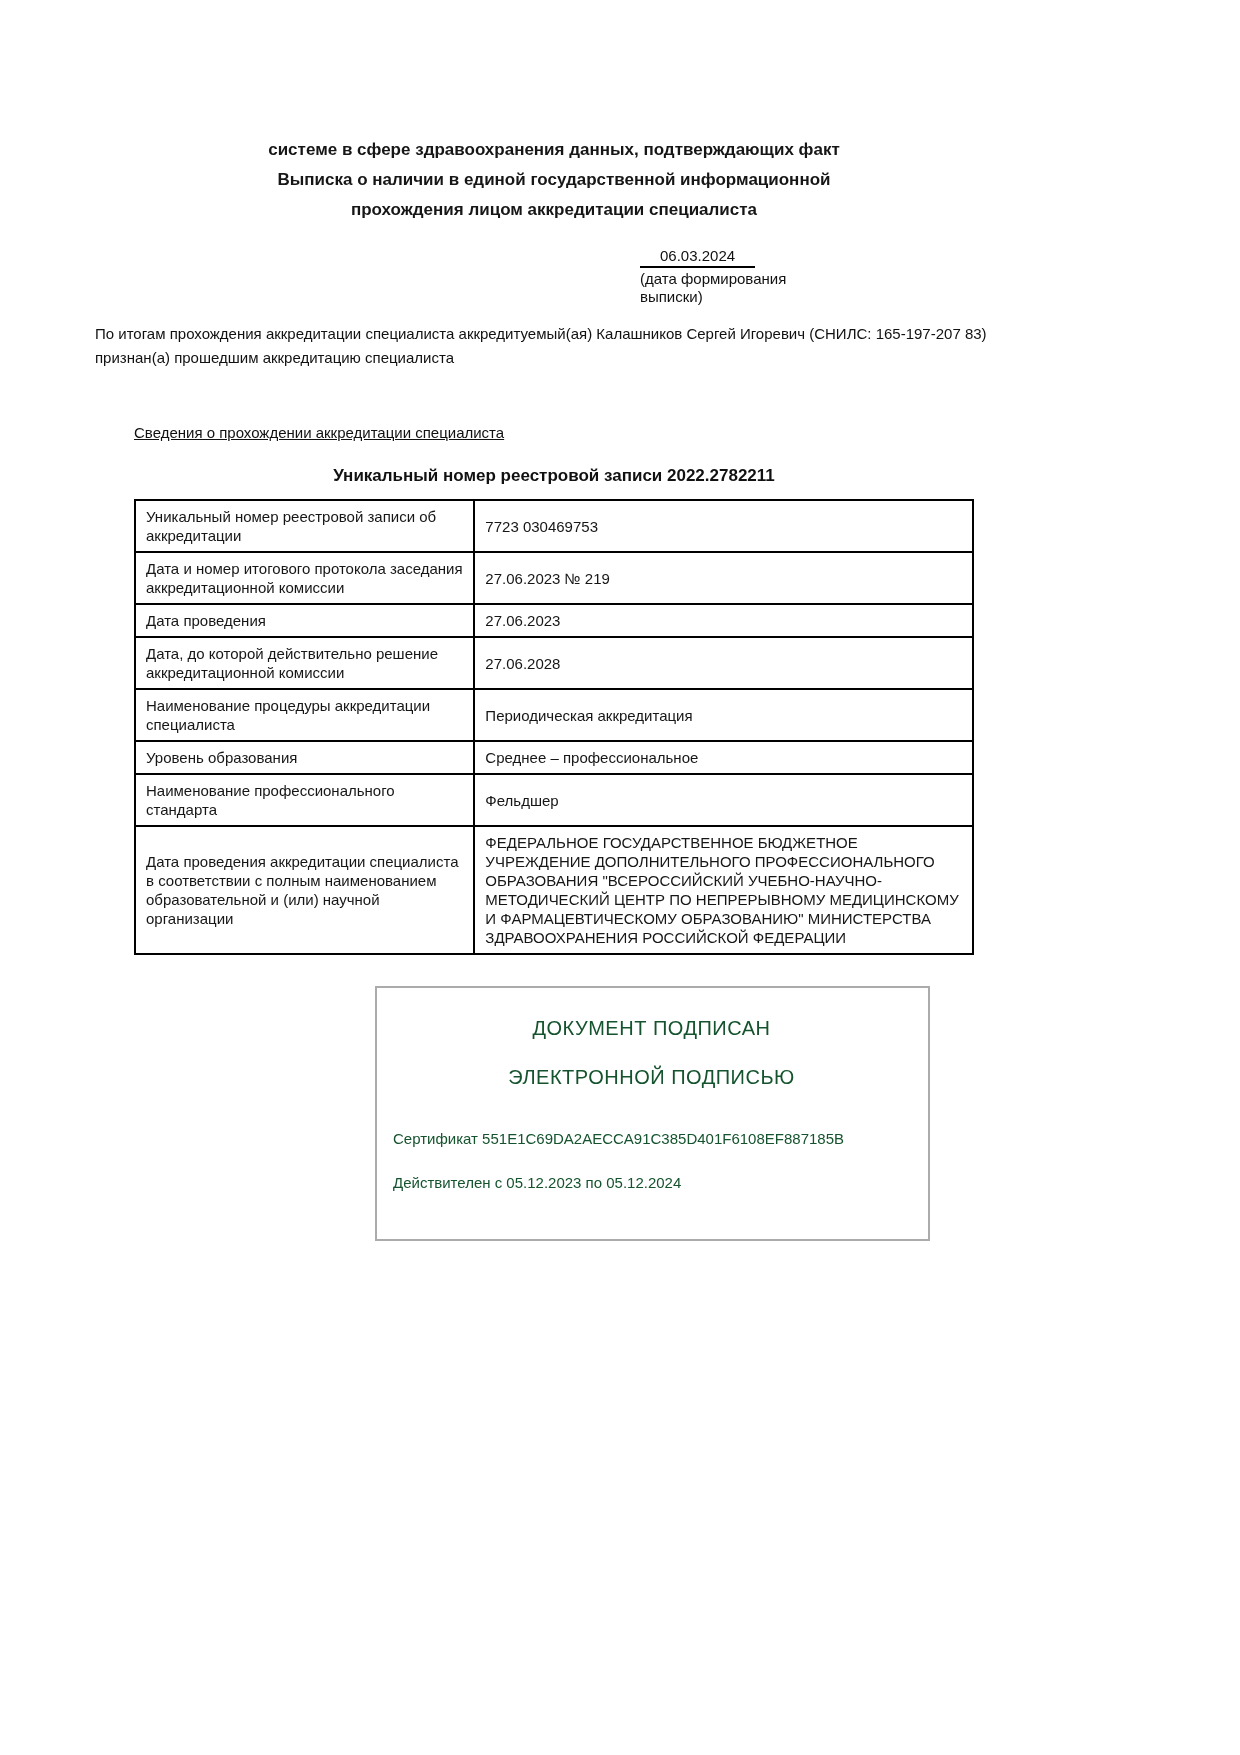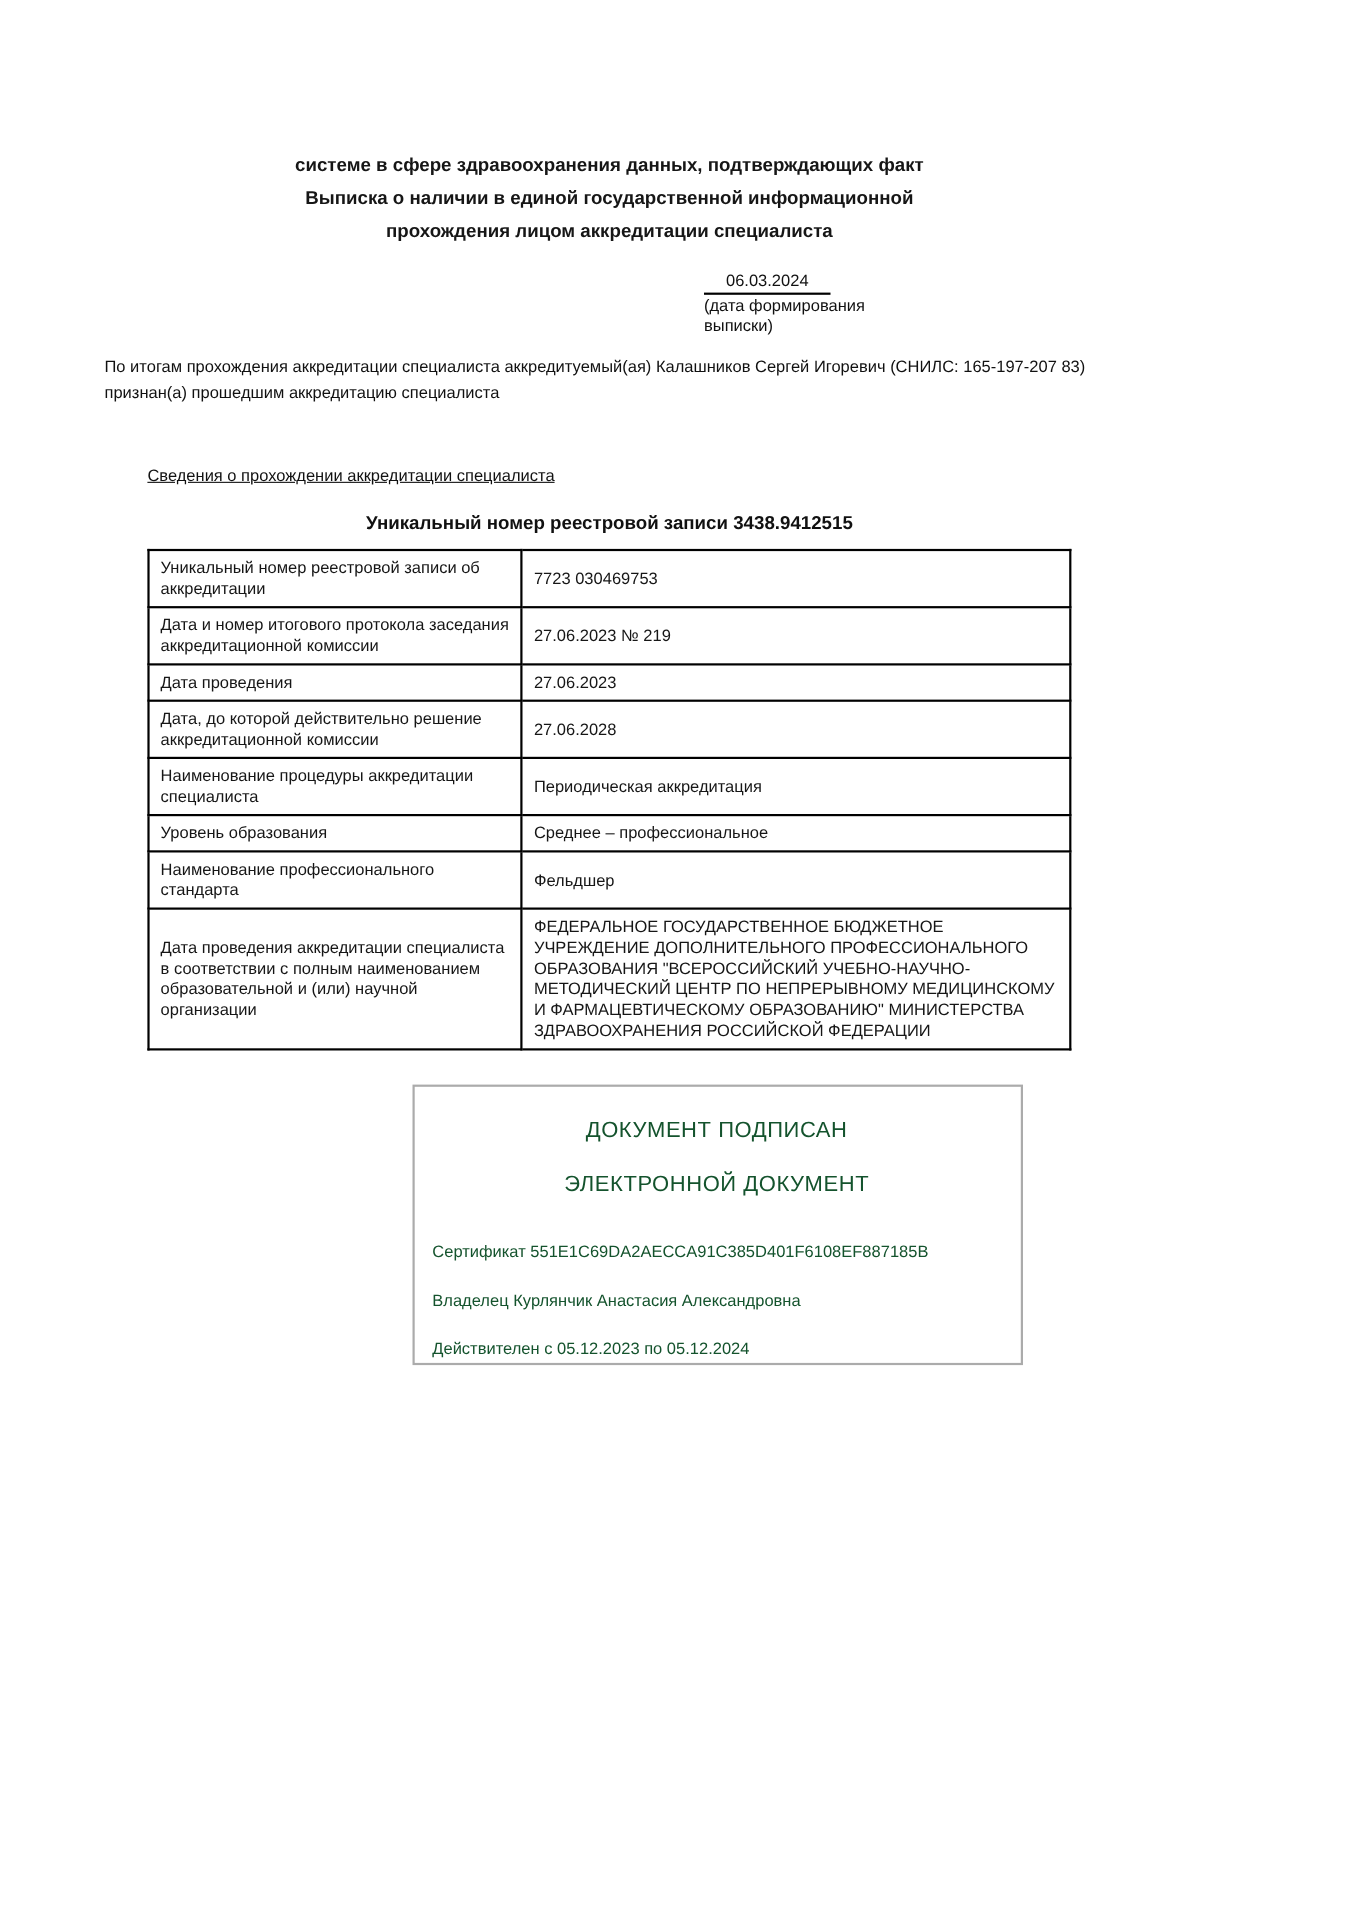--- a/index.html
+++ b/index.html
@@ -112,21 +112,21 @@
     <div class="date-caption">(дата формирования выписки)</div>
   </div>
 
   <p class="intro">
     <span>По итогам прохождения аккредитации специалиста аккредитуемый(ая) Калашников Сергей Игоревич (СНИЛС: 165-197-207 83)</span><br>
     <span>признан(а) прошедшим аккредитацию специалиста</span>
   </p>
 
   <div class="section-heading">Сведения о прохождении аккредитации специалиста</div>
 
-  <div class="registry-heading">Уникальный номер реестровой записи 3438.9412515</div>
+  <div class="registry-heading">Уникальный номер реестровой записи 2022.2782211</div>
 
   <table class="acc-table">
     <tbody>
       <tr>
         <td class="cell-label">Уникальный номер реестровой записи об аккредитации</td>
         <td class="cell-value">7723 030469753</td>
       </tr>
       <tr>
         <td class="cell-label">Дата и номер итогового протокола заседания аккредитационной комиссии</td>
         <td class="cell-value">27.06.2023 № 219</td>
@@ -153,21 +153,20 @@
       </tr>
       <tr>
         <td class="cell-label">Дата проведения аккредитации специалиста в соответствии с полным наименованием образовательной и (или) научной организации</td>
         <td class="cell-value">ФЕДЕРАЛЬНОЕ ГОСУДАРСТВЕННОЕ БЮДЖЕТНОЕ УЧРЕЖДЕНИЕ ДОПОЛНИТЕЛЬНОГО ПРОФЕССИОНАЛЬНОГО ОБРАЗОВАНИЯ "ВСЕРОССИЙСКИЙ УЧЕБНО-НАУЧНО-МЕТОДИЧЕСКИЙ ЦЕНТР ПО НЕПРЕРЫВНОМУ МЕДИЦИНСКОМУ И ФАРМАЦЕВТИЧЕСКОМУ ОБРАЗОВАНИЮ" МИНИСТЕРСТВА ЗДРАВООХРАНЕНИЯ РОССИЙСКОЙ ФЕДЕРАЦИИ</td>
       </tr>
     </tbody>
   </table>
 
   <div class="sig-box">
     <div class="sig-title">ДОКУМЕНТ ПОДПИСАН</div>
-    <div class="sig-title">ЭЛЕКТРОННОЙ ДОКУМЕНТ</div>
+    <div class="sig-title">ЭЛЕКТРОННОЙ ПОДПИСЬЮ</div>
     <div class="sig-details">
       <div class="sig-detail">Сертификат 551E1C69DA2AECCA91C385D401F6108EF887185B</div>
-      <div class="sig-detail">Владелец Курлянчик Анастасия Александровна</div>
       <div class="sig-detail">Действителен с 05.12.2023 по 05.12.2024</div>
     </div>
   </div>
 
 </div>
 
 </body></html>

